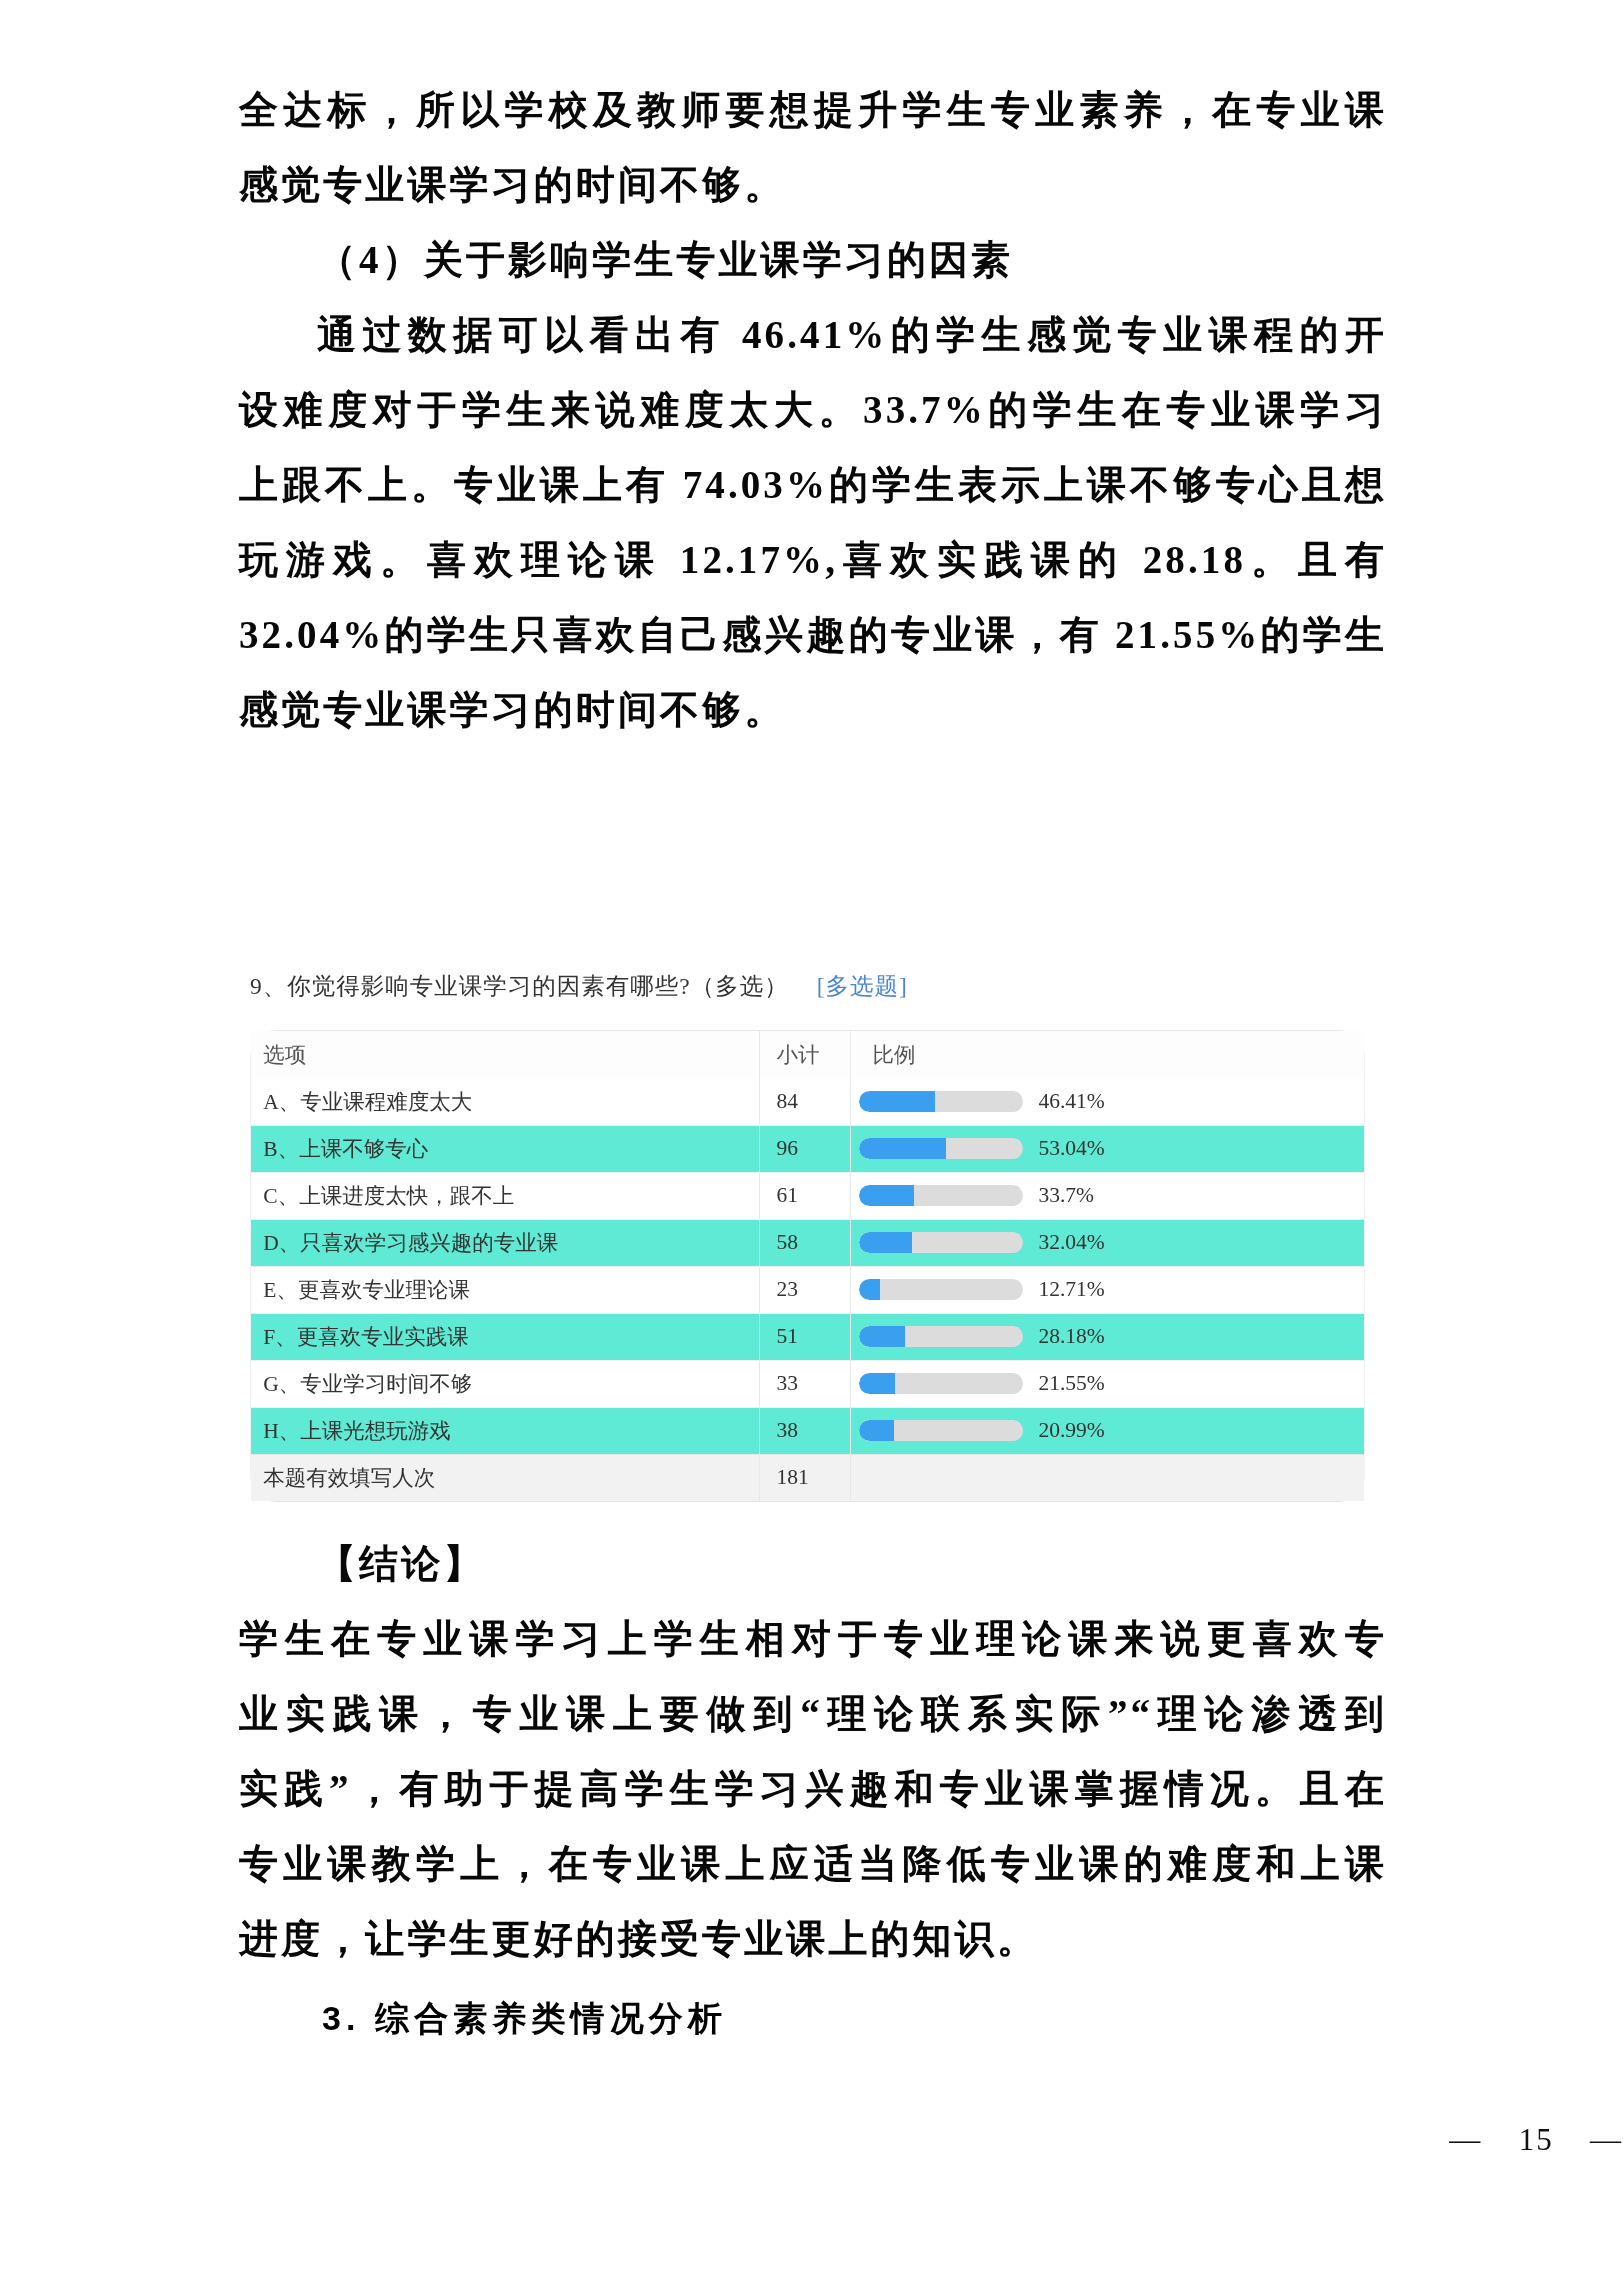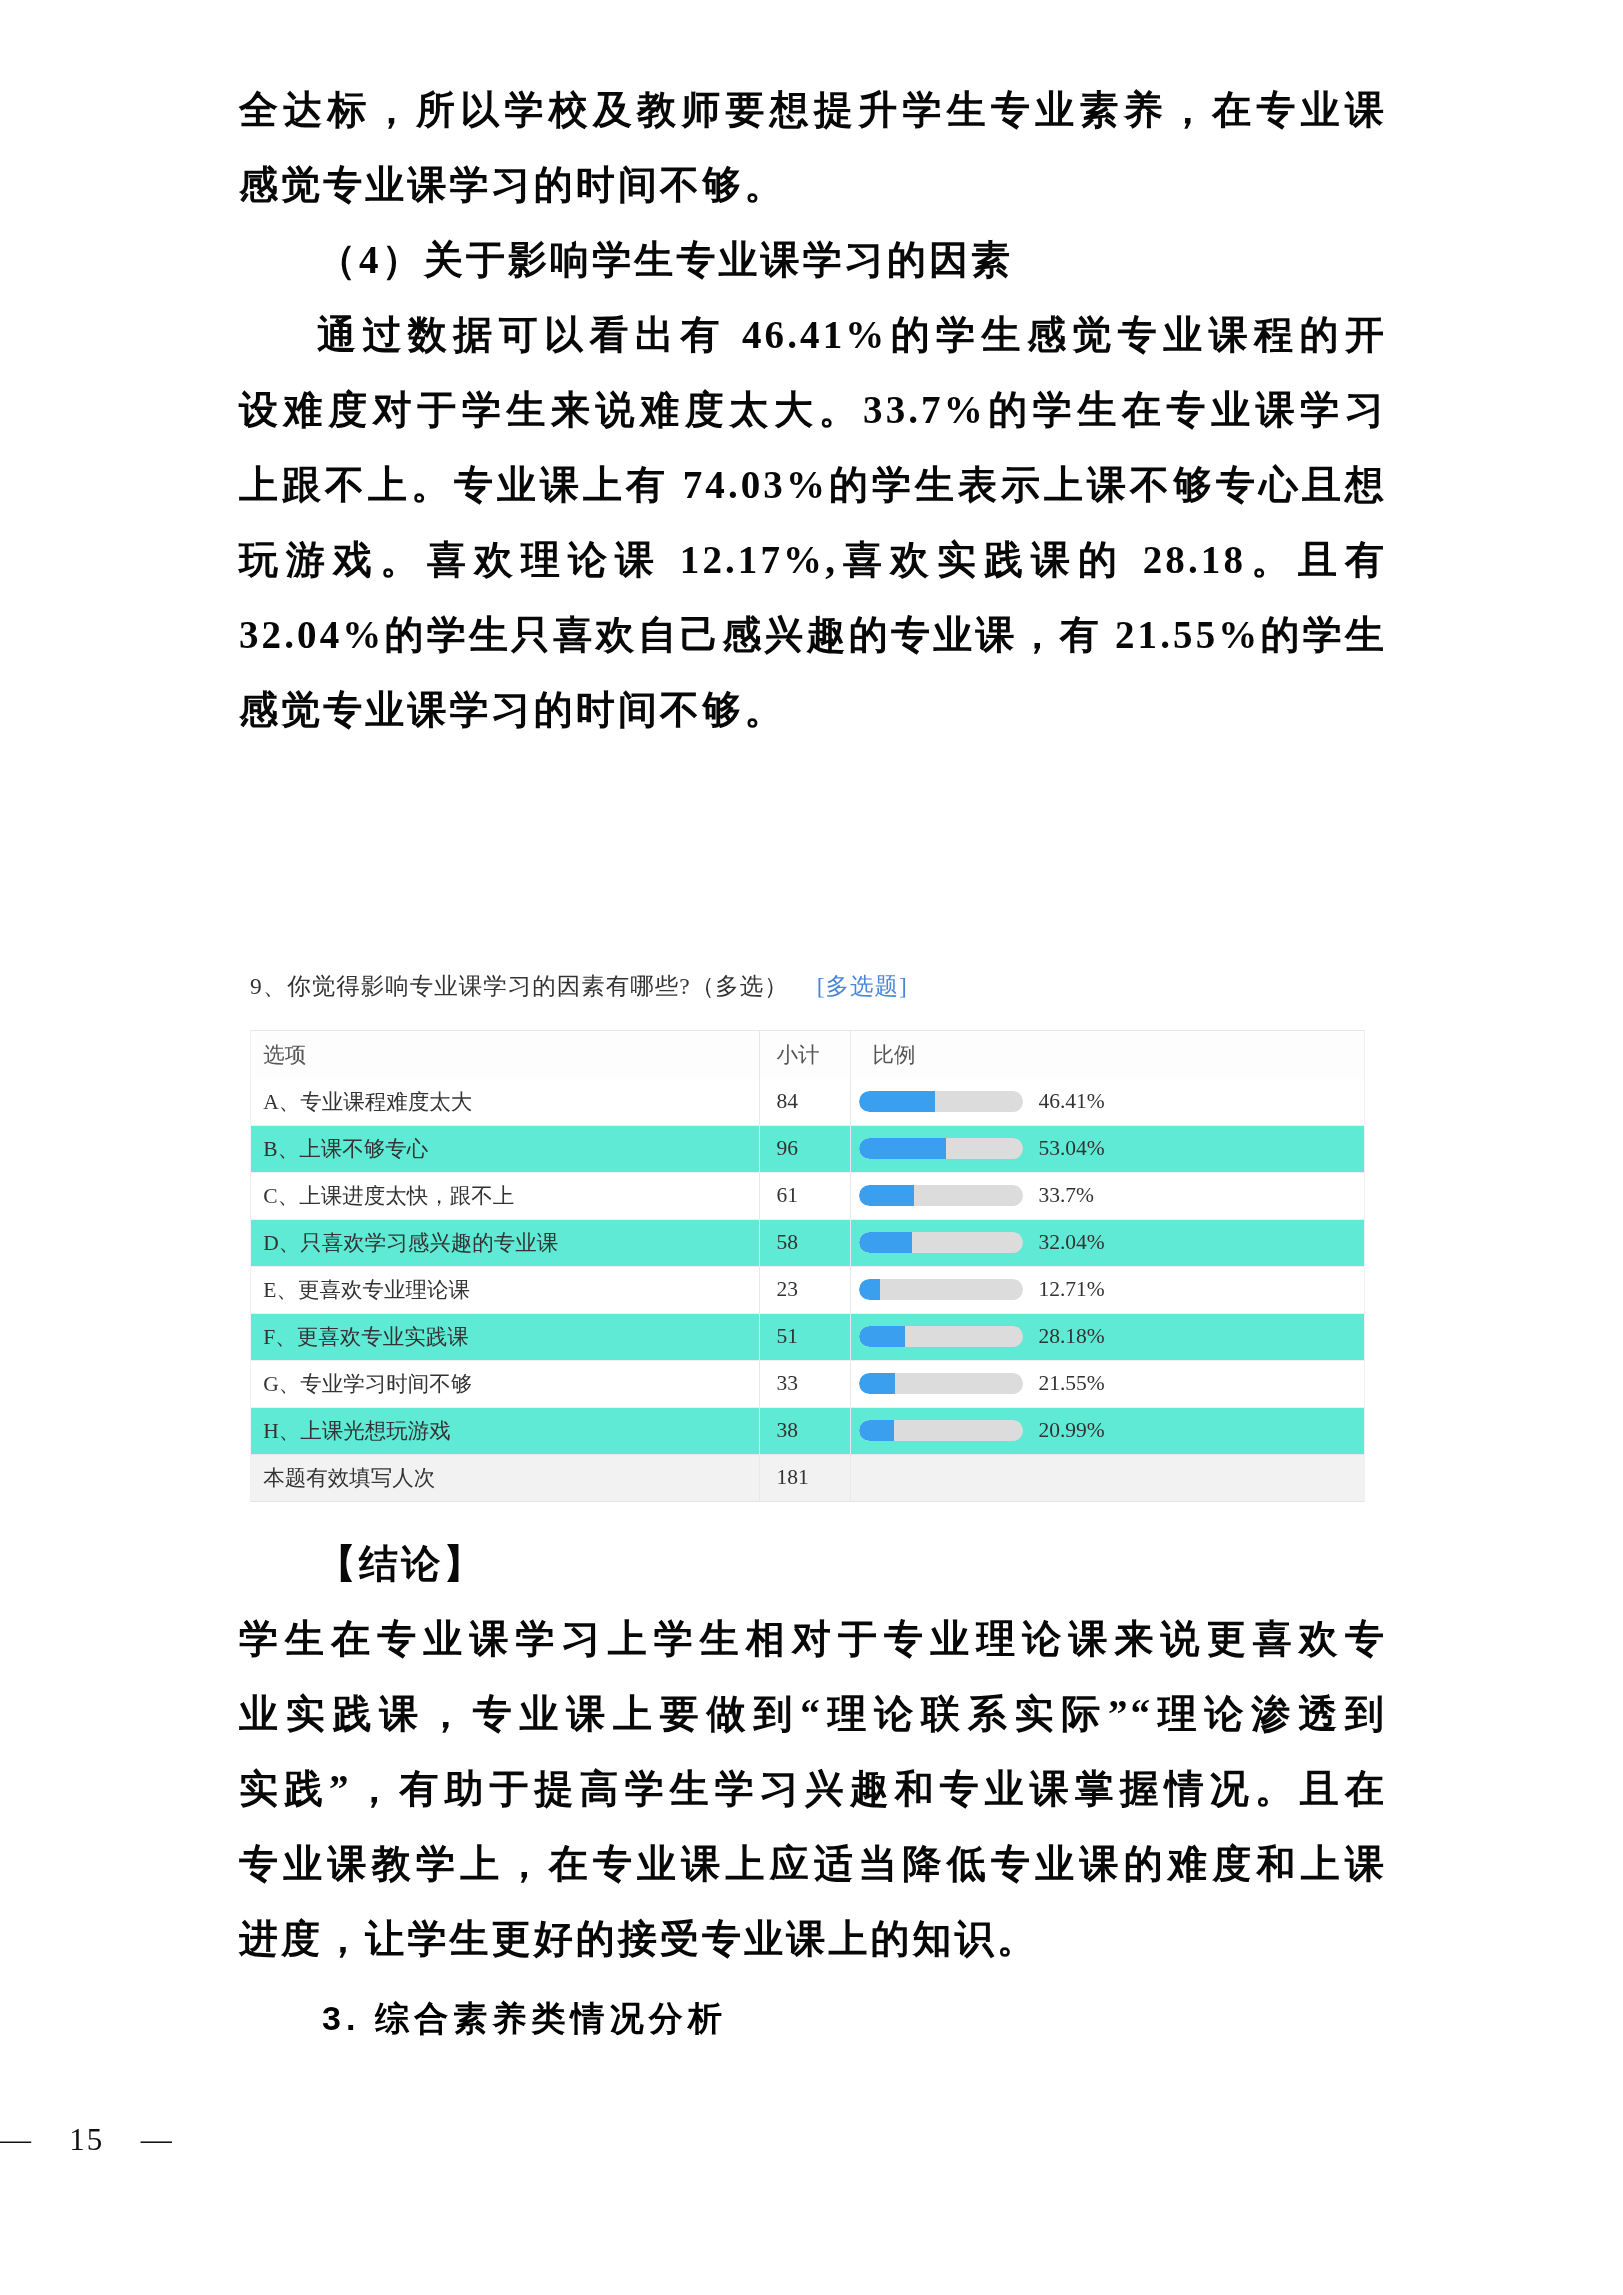--- a/index.html
+++ b/index.html
@@ -55,20 +55,21 @@
   }
   .stable{
     width:1115px;
     border-top:1px solid #e6e6e6;
     border-bottom:1px solid #e3e3e3;
     border-left:0.5px solid #f0f0f0;
     border-right:0.5px solid #f0f0f0;
     box-sizing:border-box;
     font-size:21.5px;
     color:#333;
+    border-radius:27px;
   }
   .trow{display:flex;align-items:center;border-top:0.5px solid #efefef;}
   .trow:first-child{border-top:none;}
   .thead{height:48px;color:#555;background:#fdfdfd;}
   .tbody-row{height:46px;}
   .tbody-row.stripe{background:#5eead4;}
   .tfoot-row{height:46px;background:#f2f2f2;border-top:0.5px solid #e7e7e7;}
   .c1{flex:0 0 508px;box-sizing:border-box;padding-left:12.3px;overflow:hidden;white-space:nowrap;}
   .c2{flex:0 0 91px;box-sizing:border-box;padding-left:16.4px;border-left:0.5px solid #e8e8e8;align-self:stretch;display:flex;align-items:center;}
   .c3{flex:1;box-sizing:border-box;border-left:0.5px solid #e8e8e8;align-self:stretch;display:flex;align-items:center;padding-left:8.2px;}
@@ -92,21 +93,21 @@
     left:322px;top:1996px;
     font-size:34px;
     font-weight:700;
     letter-spacing:5.1px;
     color:#000;
     font-family:"Liberation Sans","DejaVu Sans",sans-serif;
   }
   .page-footer{
     position:absolute;
     left:0;top:2122px;width:1623px;
-    text-align:left;
+    text-align:right;
     font-size:31px;
     letter-spacing:2px;
     word-spacing:26.6px;
     color:#111;
   }
 </style>
 </head>
 <body>
 
 <div class="page">

